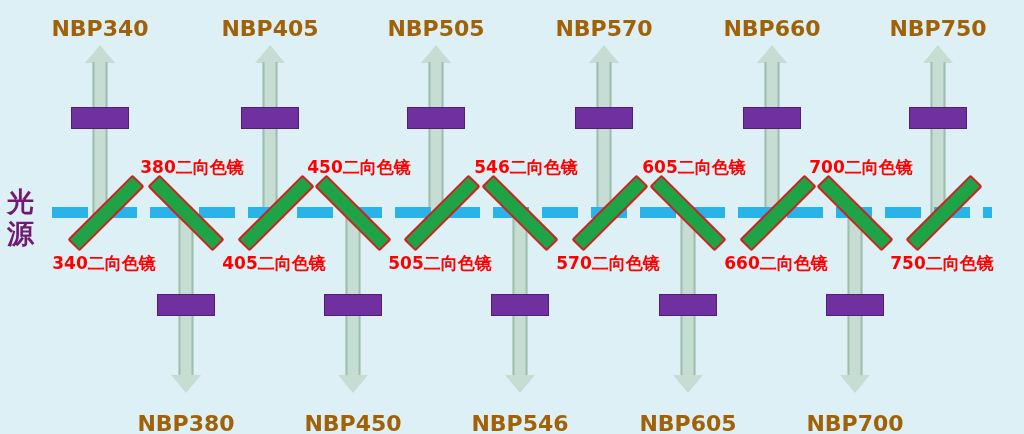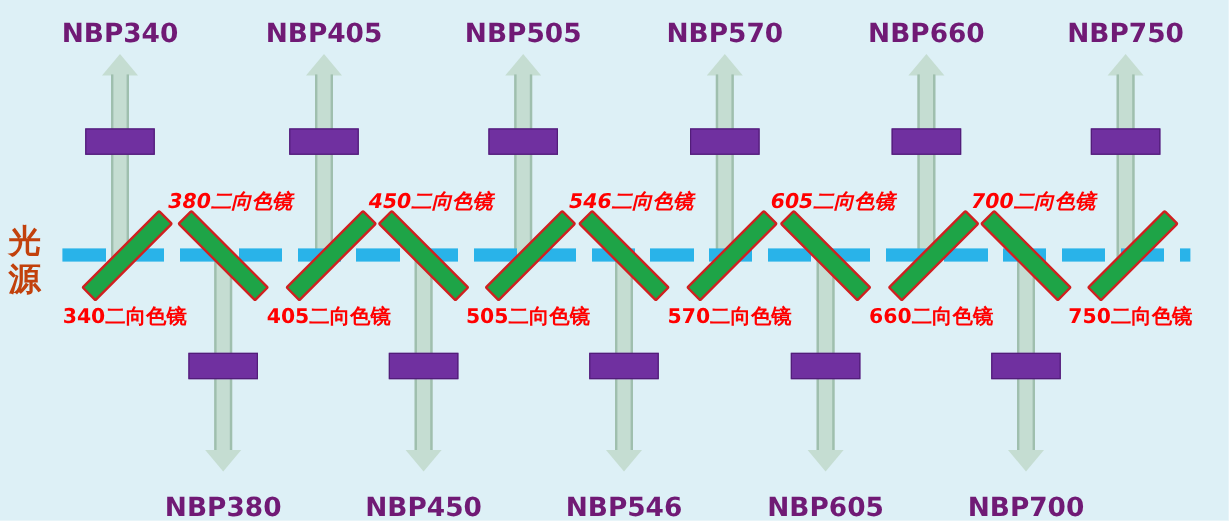--- a/index.html
+++ b/index.html
@@ -11,21 +11,21 @@
     overflow:hidden;
     font-family:"DejaVu Sans", sans-serif;
   }
   
   .source-label{
     position:absolute;
     left:7px; top:186px;
     width:30px;
     font-size:27px;
     font-weight:bold;
-    color:#c2410c;
+    color:#701a75;
     line-height:1.18;
     word-break:break-all;
     z-index:6;
   }
   
   .beam{
     position:absolute;
     left:52px; top:207px;
     width:940px; height:11px;
     background:repeating-linear-gradient(90deg,#29b3e9 0 36px,rgba(0,0,0,0) 36px 49px);
@@ -36,21 +36,21 @@
     position:absolute;
     top:0; height:100%; width:0;
   }
   .branch > *{ position:absolute; left:0; }
   
   .nbp-label{
     transform:translateX(-50%);
     white-space:nowrap;
     font-size:22px;
     font-weight:bold;
-    color:#701a75;
+    color:#a16207;
     z-index:5;
   }
   .branch.up .nbp-label{ top:16px; }
   .branch.down .nbp-label{ top:411px; }
   
   .arrow-shaft{
     transform:translateX(-50%);
     width:11px;
     background:#c5ddd2;
     border-left:2px solid #9fbfae;
@@ -92,21 +92,21 @@
   
   .mirror-label{
     transform:translateX(-50%);
     white-space:nowrap;
     font-size:17px;
     font-weight:bold;
     color:#ff0000;
     z-index:5;
   }
   .branch.up .mirror-label{ top:252px; left:4px;text-align:center; }
-  .branch.down .mirror-label{ top:156px; left:6px;font-style:italic; }
+  .branch.down .mirror-label{ top:156px; left:6px; }
 </style>
 </head>
 <body>
 
 <div id="stage">
 
   <div class="source-label">光源</div>
 
   <div class="beam"></div>
 

